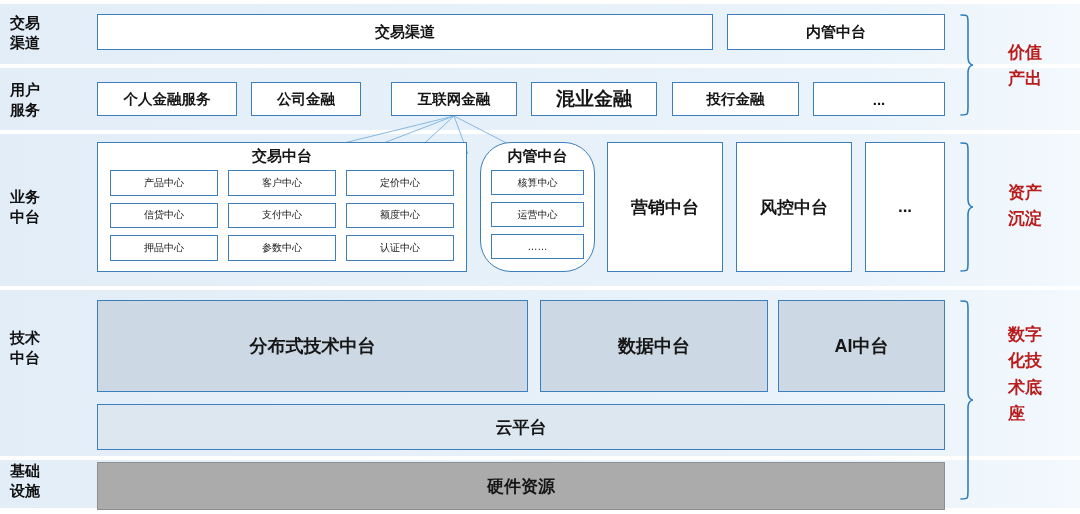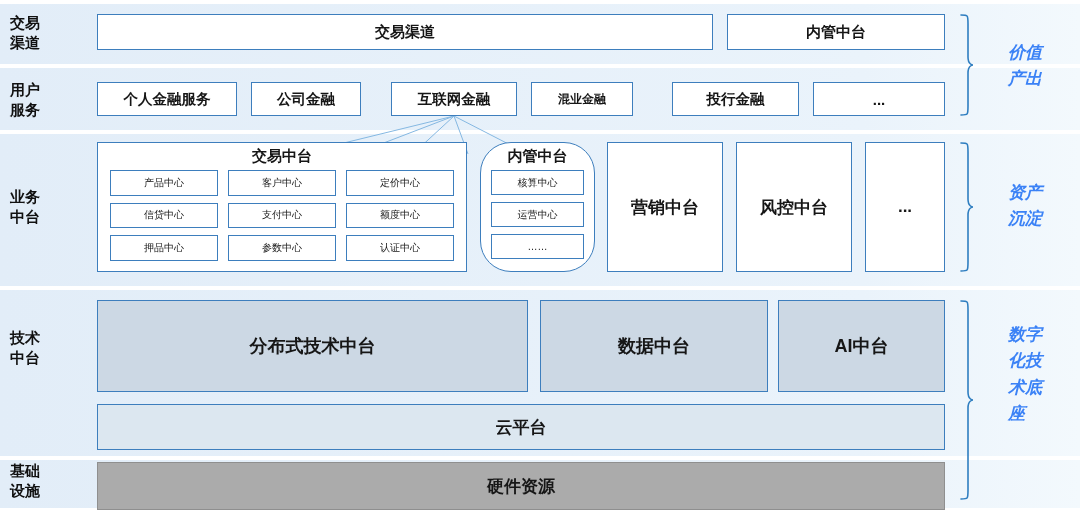--- a/index.html
+++ b/index.html
@@ -37,21 +37,21 @@
     box-sizing:border-box;background:#fff;border:1px solid #3d7ebd;
     display:flex;align-items:center;justify-content:center;
     font-size:10px;font-weight:500;
   }
   .bigtext{font-size:17px;}
   .tech{background:#ccd8e4;font-size:18px;}
   .cloud{background:#dce7f0;font-size:17px;}
   .hardware{background:#ababab;border:1px solid #8f8f8f;font-size:17px;}
   .teal-label{
     position:absolute;left:1008px;width:40px;font-size:17px;line-height:1.55;
-    font-weight:700;font-style:italic;color:#3b82f6;word-break:break-all;
+    font-weight:700;color:#b91c1c;word-break:break-all;
   }
   .bracket{position:absolute;left:960px;}
   .connectors{position:absolute;top:0;left:0;pointer-events:none;}
 </style>
 </head>
 <body>
 
 <div class="stage">
 
   <div class="band" style="top:4px;height:60px;"></div>
@@ -75,21 +75,21 @@
   <div class="left-label" style="top:187px;">业务中台</div>
   <div class="left-label" style="top:328px;">技术中台</div>
   <div class="left-label" style="top:461px;">基础设施</div>
 
   <div class="box" style="left:97px;top:14px;width:616px;height:36px;">交易渠道</div>
   <div class="box" style="left:727px;top:14px;width:218px;height:36px;">内管中台</div>
 
   <div class="box" style="left:97px;top:82px;width:140px;height:34px;font-size:14.5px;">个人金融服务</div>
   <div class="box" style="left:251px;top:82px;width:110px;height:34px;font-size:14.5px;">公司金融</div>
   <div class="box" style="left:391px;top:82px;width:126px;height:34px;font-size:14.5px;">互联网金融</div>
-  <div class="box" style="left:531px;top:82px;width:102px;height:34px;font-size:12px;">混业金融</div>
+  <div class="box" style="left:531px;top:82px;width:126px;height:34px;font-size:19px;">混业金融</div>
   <div class="box" style="left:672px;top:82px;width:127px;height:34px;font-size:14.5px;">投行金融</div>
   <div class="box" style="left:813px;top:82px;width:132px;height:34px;">...</div>
 
   <div class="group" style="left:97px;top:142px;width:370px;height:130px;">
     <div class="group-title">交易中台</div>
     <div class="cellgrid">
       <div class="cell">产品中心</div>
       <div class="cell">客户中心</div>
       <div class="cell">定价中心</div>
       <div class="cell">信贷中心</div>

